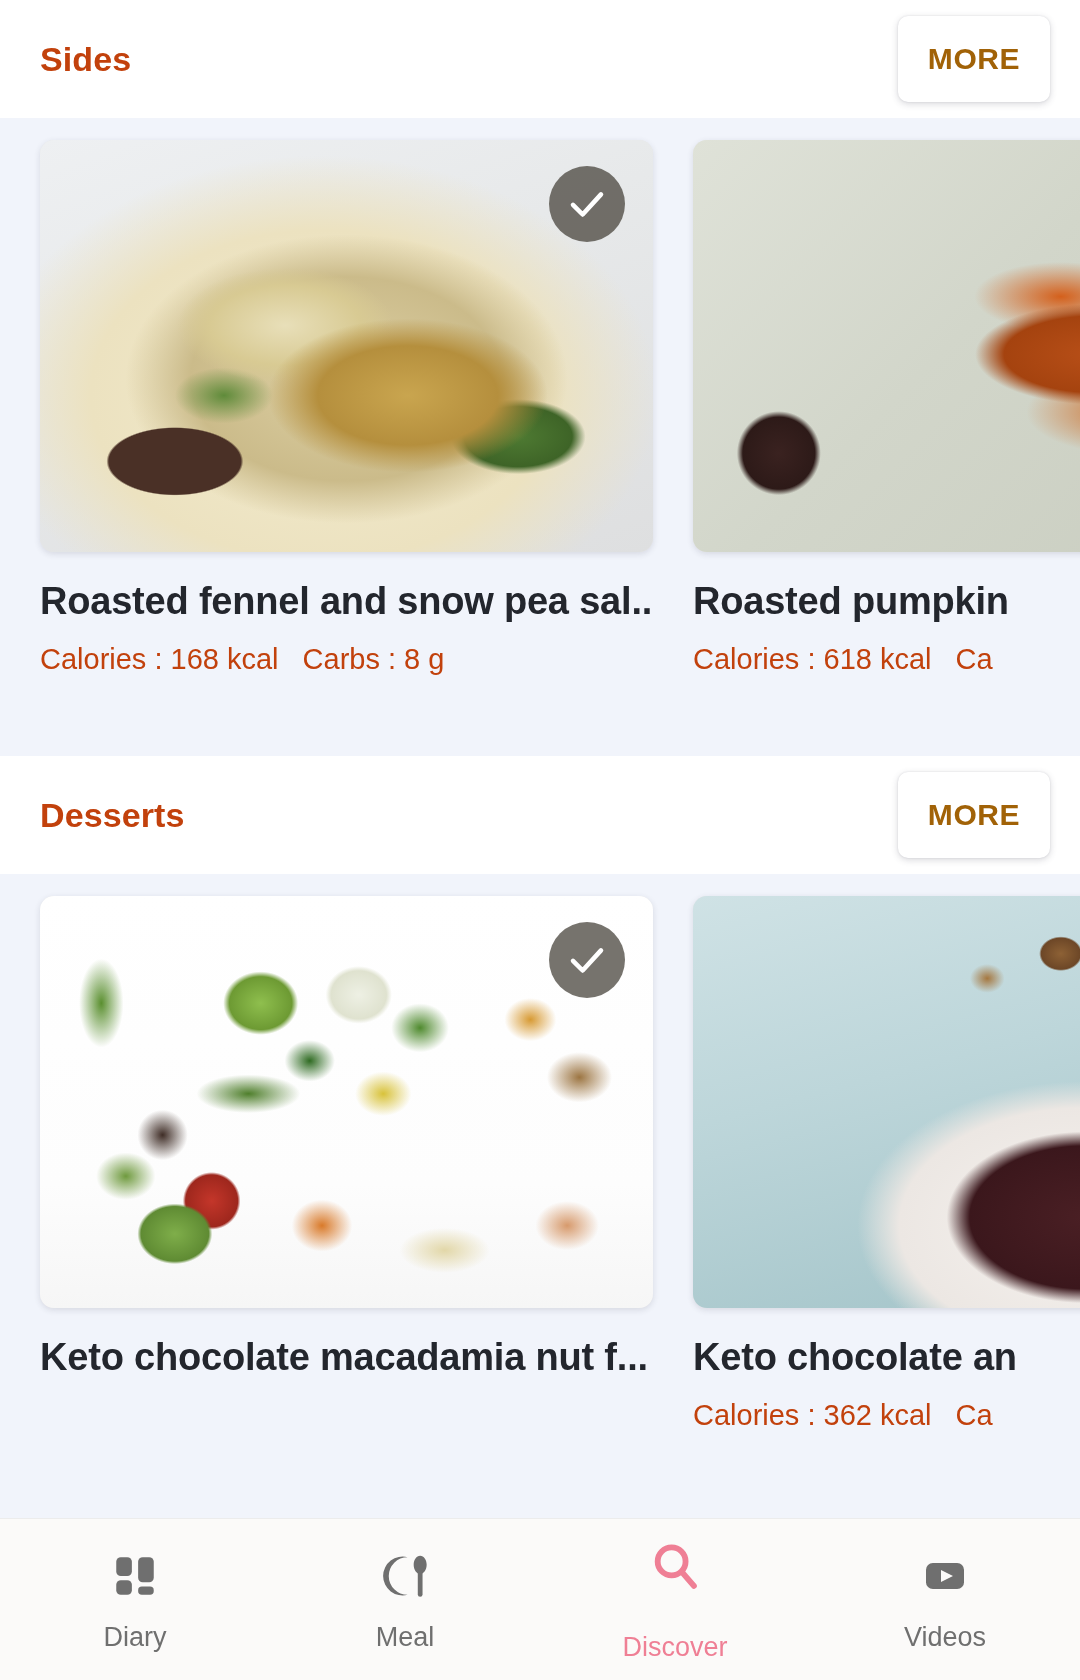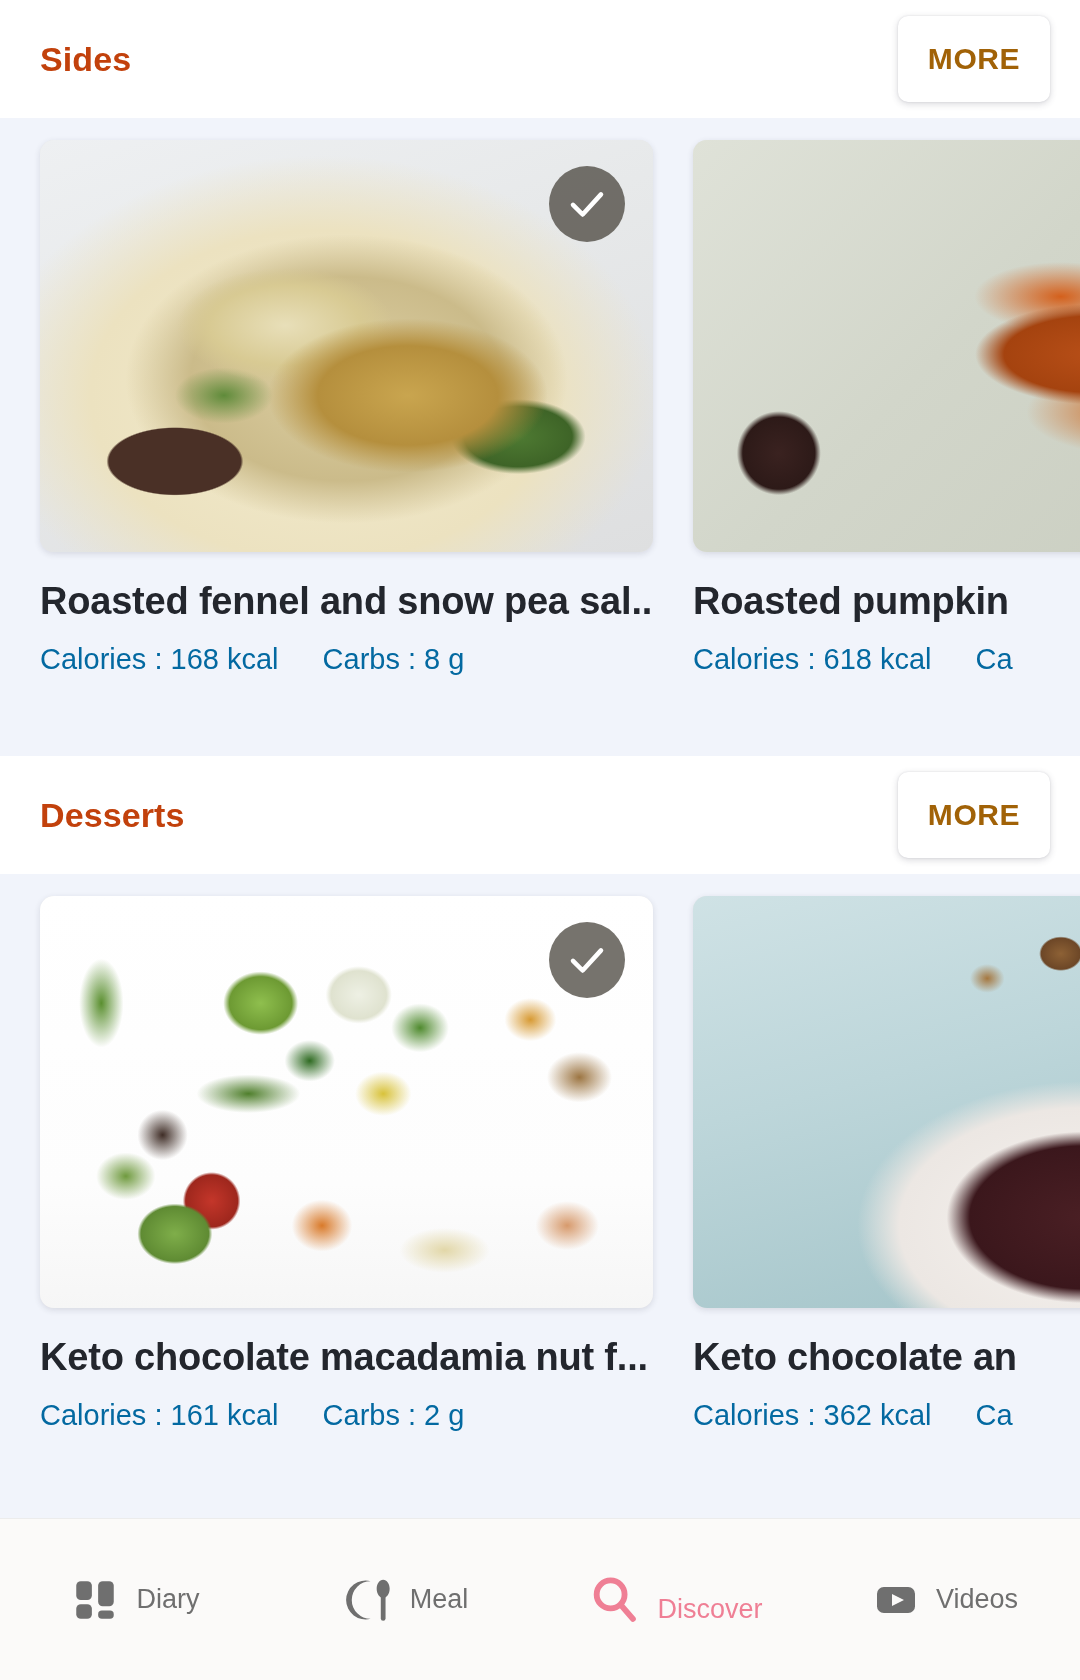--- a/index.html
+++ b/index.html
@@ -73,40 +73,40 @@
     font-size: 38px;
     font-weight: bold;
     color: #23262d;
     white-space: nowrap;
     overflow: hidden;
     letter-spacing: -.2px;
   }
   .card-nutri {
     margin-top: 20px;
     display: flex;
-    gap: 44px;
+    gap: 24px;
     font-size: 29px;
-    color: #0369a1;
+    color: #c2410c;
     white-space: nowrap;
   }
 
   .band-gap { height: 46px; background: #f1f4fb; }
 
   
   .bottom-nav {
     position: absolute;
     left: 0; bottom: 0;
     width: 1080px; height: 162px;
     background: #fbfaf9;
     border-top: 1px solid #ececec;
     display: flex;
   }
   .nav-item {
     flex: 1;
-    display: flex; flex-direction: row;
+    display: flex; flex-direction: column;
     align-items: center; justify-content: center;
     gap: 16px;
   }
   .nav-icon { height: 60px; display: flex; align-items: center; justify-content: center; }
   .nav-label { font-size: 27px; color: #6f6f6f; }
   .nav-item.active .nav-label { color: #ef7f95; margin-top: 19px; }
 
   
   .img-fennel {
     background:
@@ -211,24 +211,20 @@
     <div class="card">
       <div class="card-img-wrap">
         <div class="card-img img-veg"></div>
         <div class="check-badge">
           <svg viewBox="0 0 24 24" fill="none" stroke="#ffffff" stroke-width="2.6" stroke-linecap="round" stroke-linejoin="round">
             <polyline points="4 12.5 9.5 18 20 6.5"></polyline>
           </svg>
         </div>
       </div>
       <div class="card-title">Keto chocolate macadamia nut f...</div>
-      <div class="card-nutri">
-        <span>Calories : 161 kcal</span>
-        <span>Carbs : 2 g</span>
-      </div>
     </div>
 
     <div class="card">
       <div class="card-img-wrap">
         <div class="card-img img-mousse"></div>
       </div>
       <div class="card-title">Keto chocolate an</div>
       <div class="card-nutri">
         <span>Calories : 362 kcal</span>
         <span>Ca</span>

